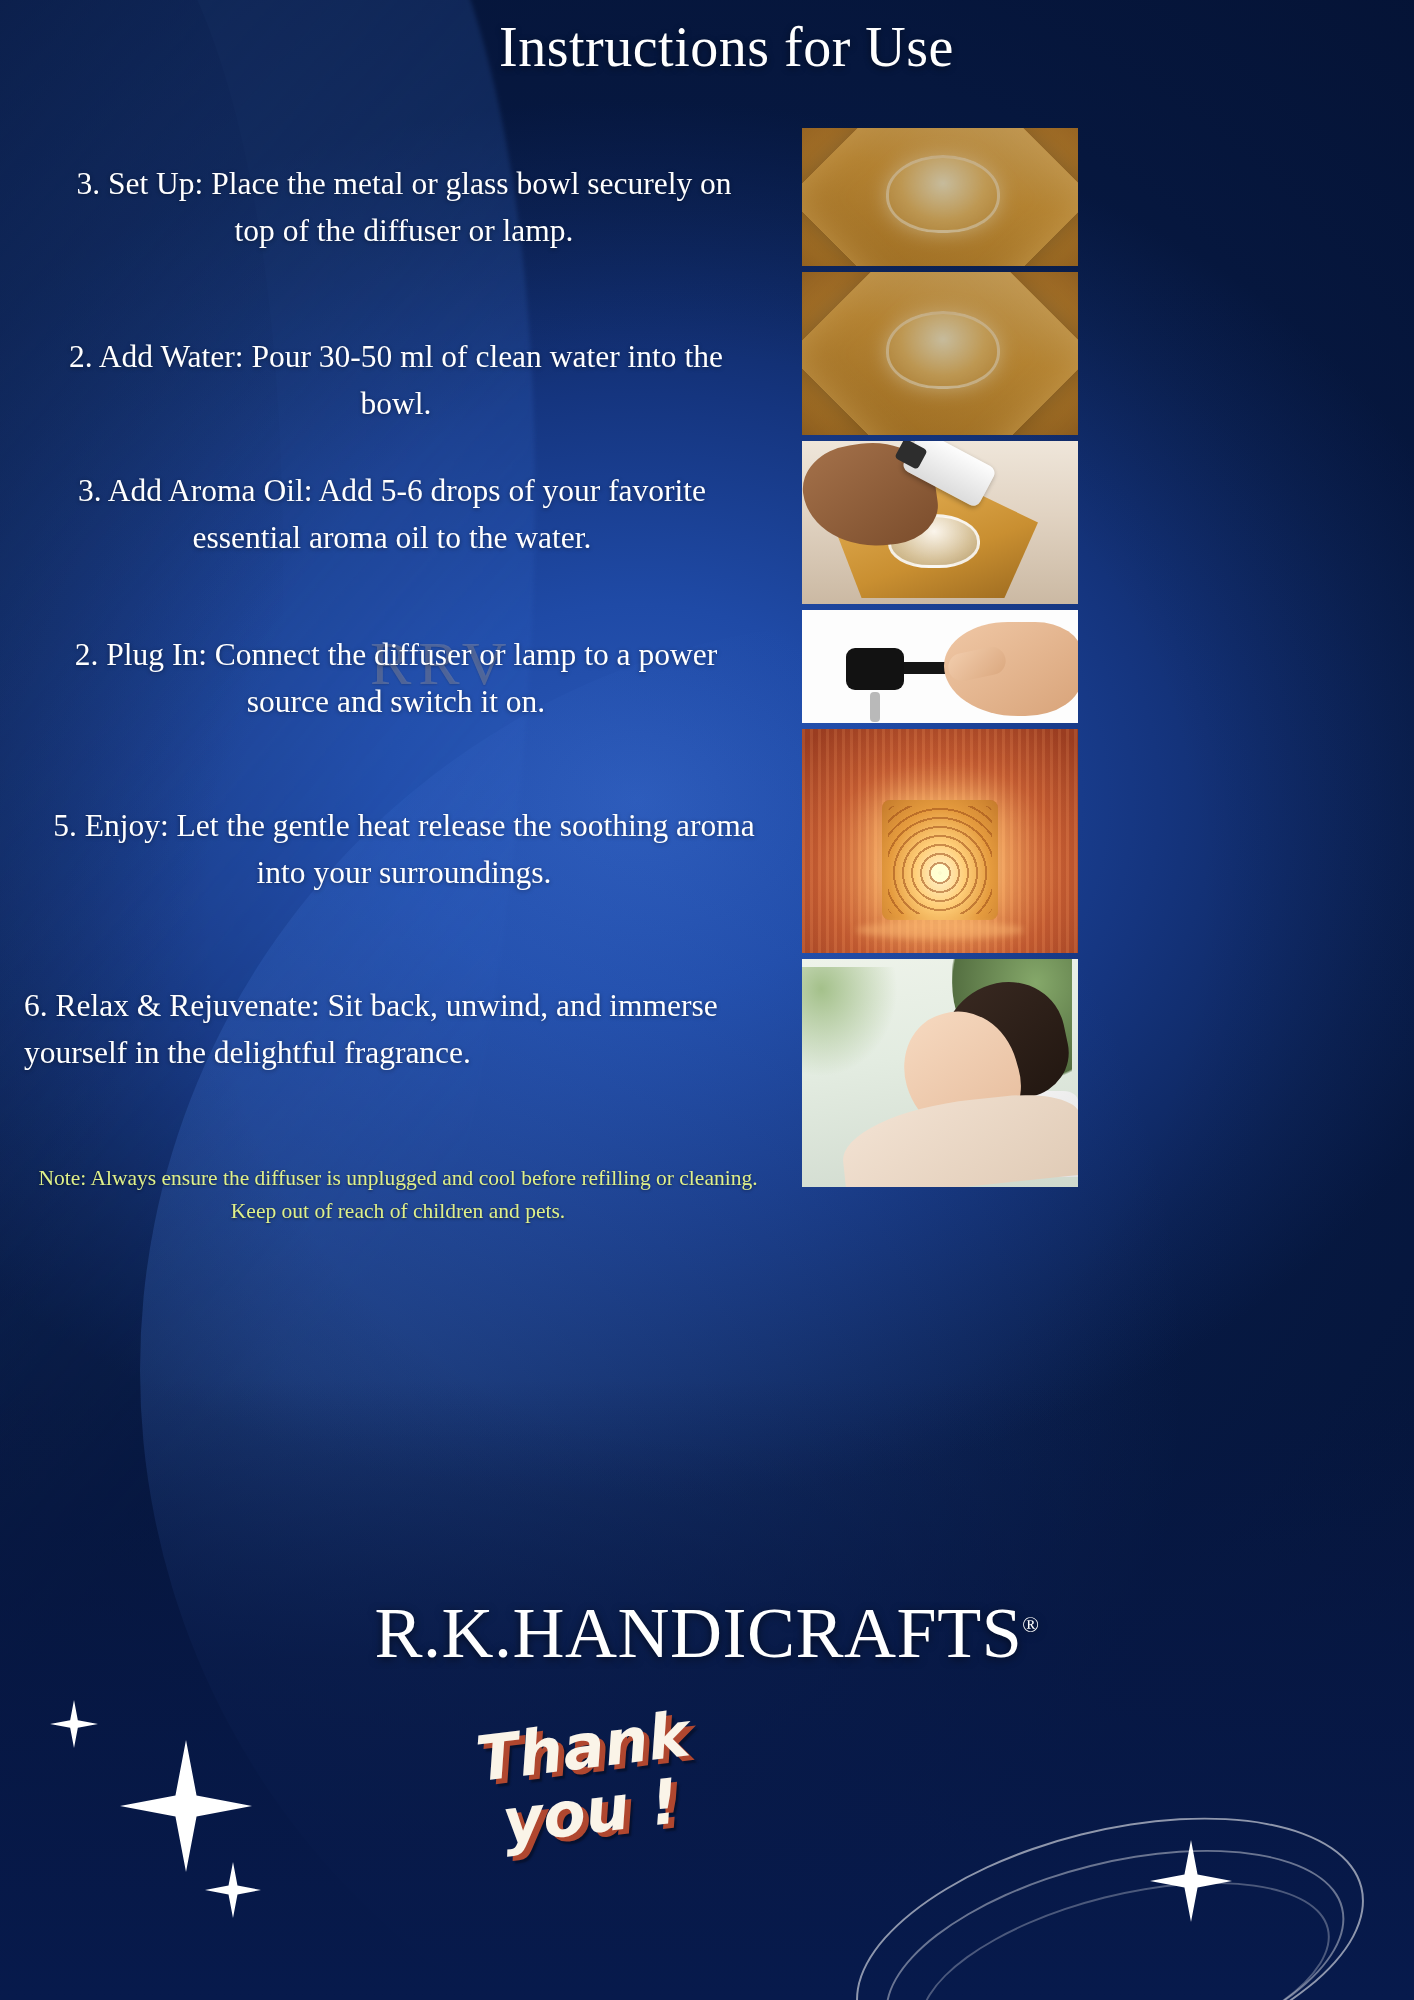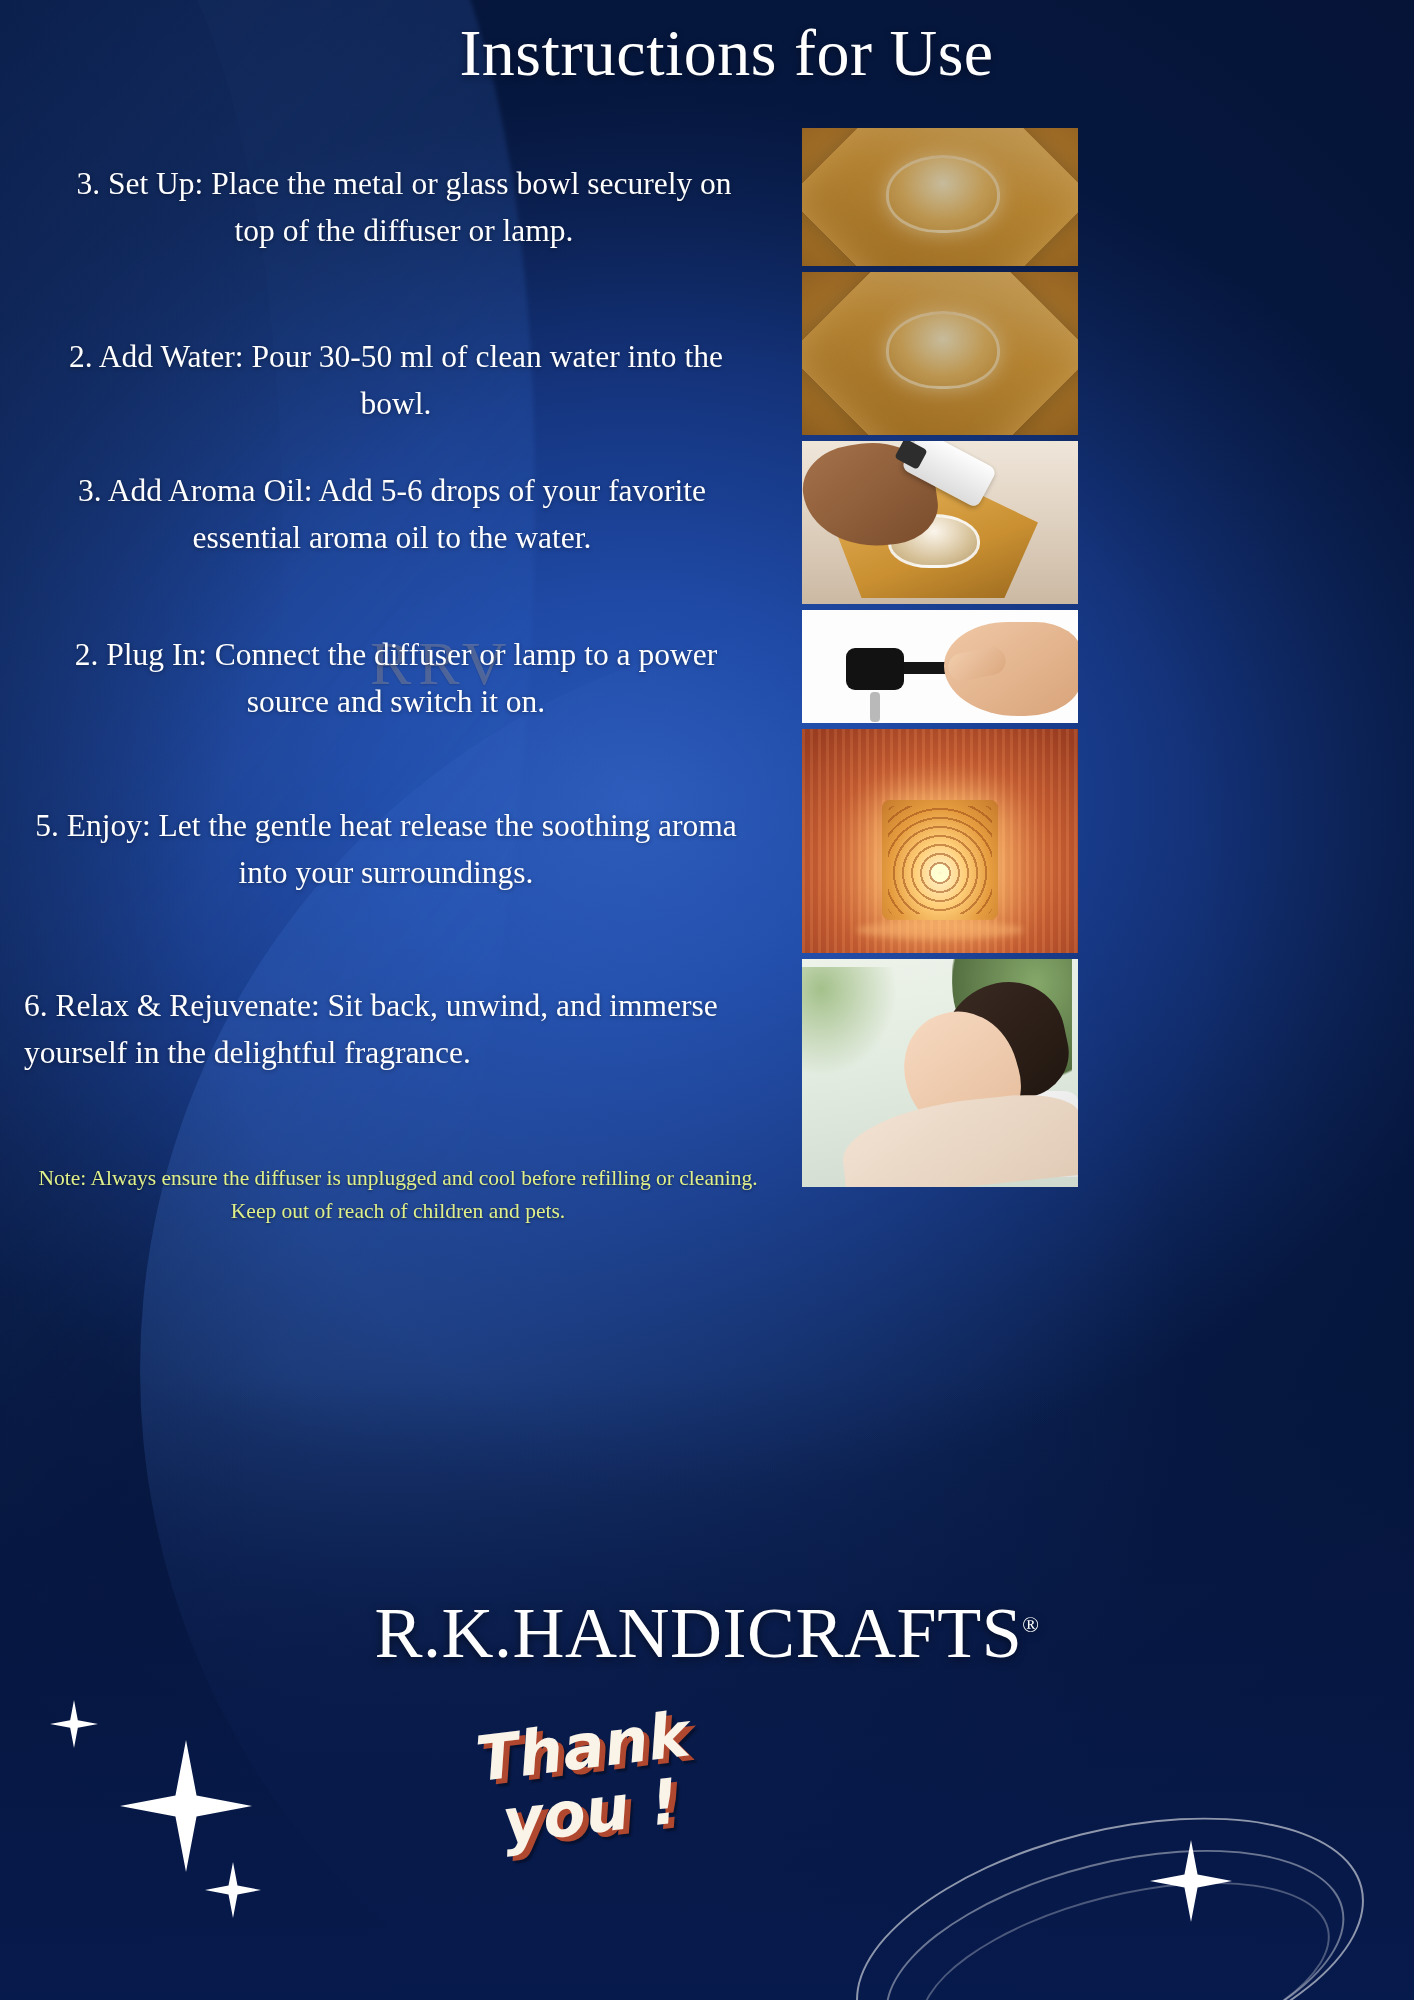--- a/index.html
+++ b/index.html
@@ -46,21 +46,21 @@
   }
   .bg-bottom{
     position:absolute; left:0; bottom:0; width:1414px; height:620px;
     background:linear-gradient(180deg, rgba(8,28,78,0) 0%, rgba(7,24,70,.75) 45%, #071a4c 100%);
   }
 
   
   .title{
     position:absolute; left:0; top:18px; width:1414px;
     text-align:center;
-    font-size:66px; line-height:1.05;
+    font-size:56px; line-height:1.05;
     color:#ffffff;
     letter-spacing:.5px;
     text-shadow:0 2px 7px rgba(0,0,0,.45);
     padding-left:39px;
   }
 
   
   .watermark{
     position:absolute;
     color:rgba(196,178,165,.30);
@@ -80,21 +80,21 @@
     color:#ffffff;
     font-size:31.5px;
     line-height:1.5;
     text-shadow:0 1px 4px rgba(0,0,0,.40);
     padding:0 24px;
   }
   .step-1{ position:absolute; left:34px; top:0px;   width:740px; text-align:center;}
   .step-2{ position:absolute; left:16px; top:173px; width:760px; text-align:center;}
   .step-3{ position:absolute; left:12px; top:307px; width:760px; text-align:center;}
   .step-4{ position:absolute; left:16px; top:471px; width:760px; text-align:center;}
-  .step-5{ position:absolute; left:6px; top:642px; width:760px; text-align:center;}
+  .step-5{ position:absolute; left:24px; top:642px; width:760px; text-align:center;}
   .step-6{ position:absolute; left:0px;  top:822px; width:790px; }
 
   .note{
     position:absolute; left:18px; top:962px; width:760px;
     text-align:center;
     color:#dff08a;
     font-size:21.5px;
     line-height:1.52;
     text-shadow:0 1px 3px rgba(0,0,0,.5);
     margin-top:40px;

